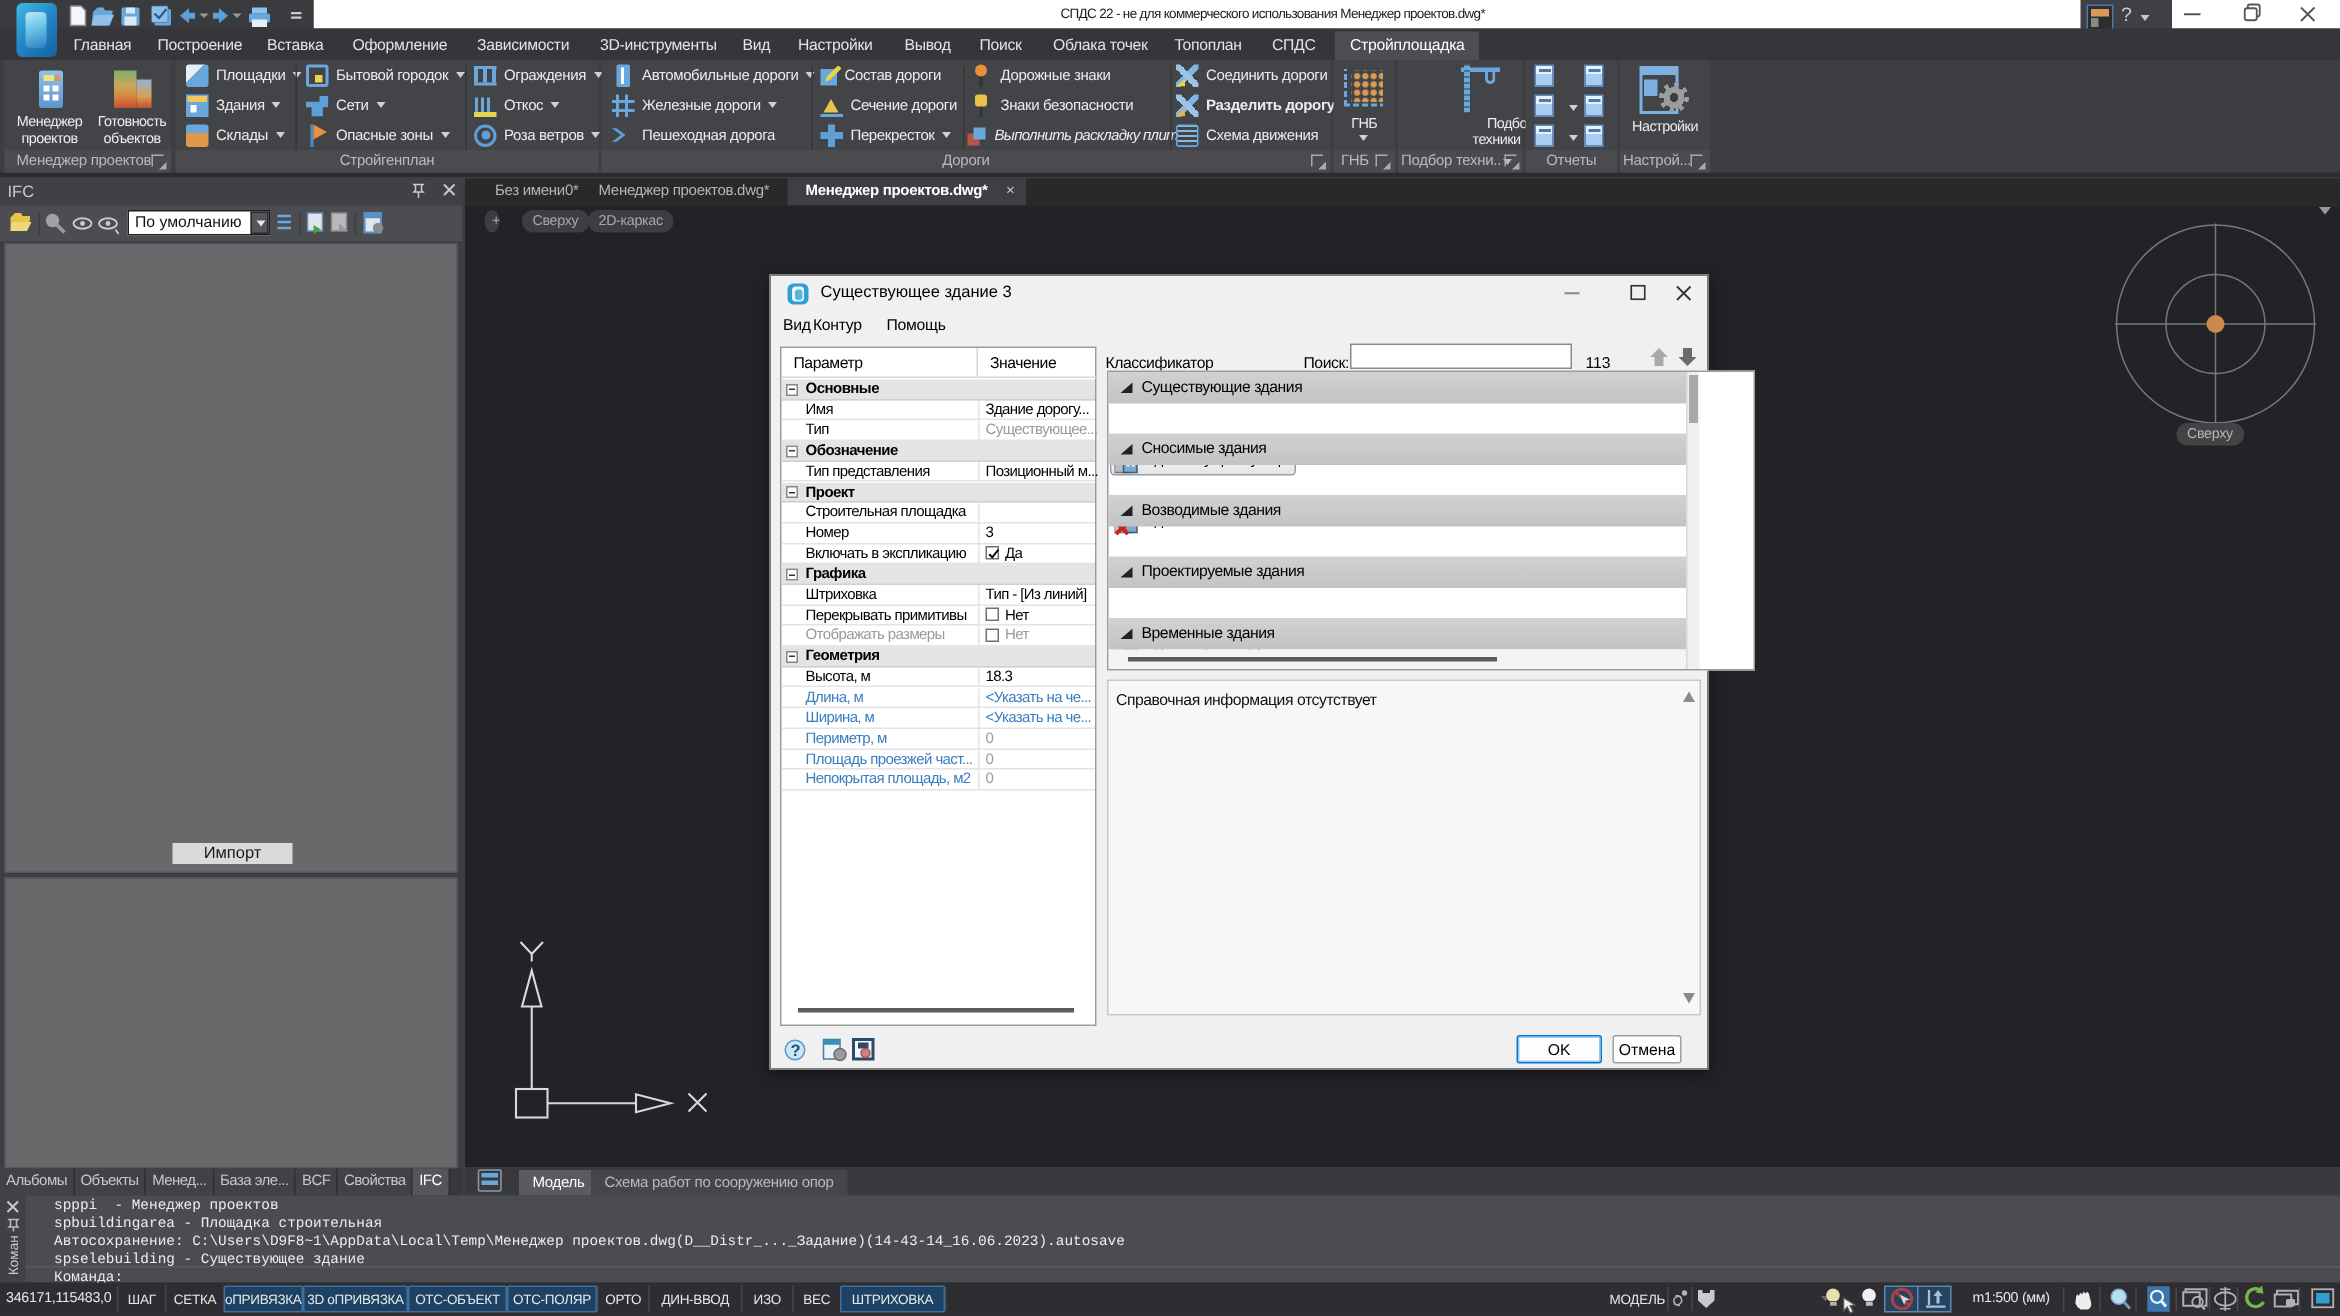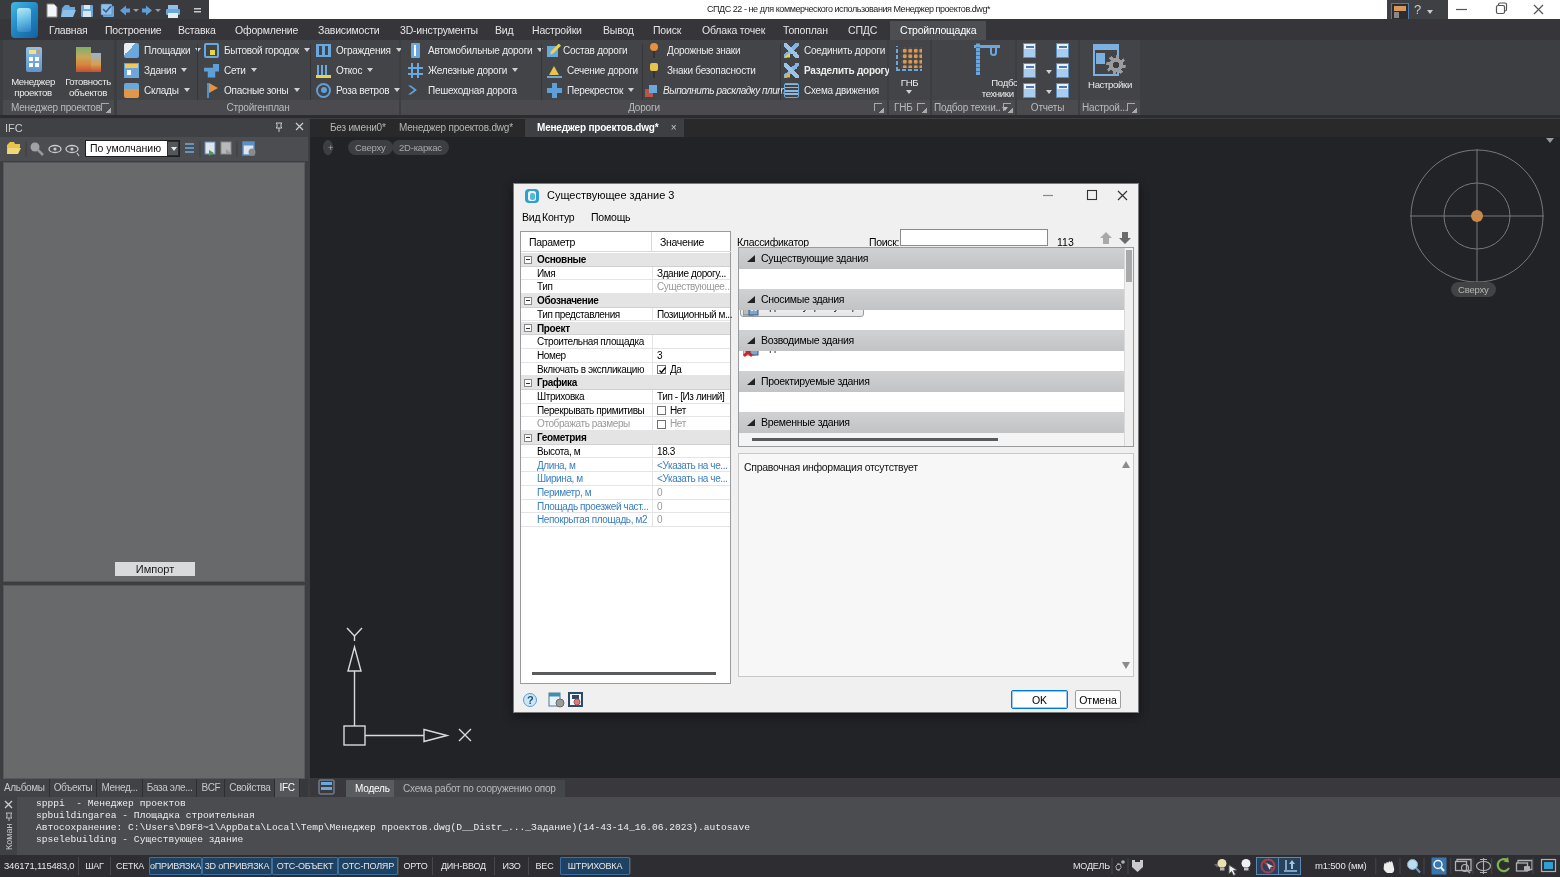--- a/index.html
+++ b/index.html
@@ -78,21 +78,21 @@
 .pg-sec .mb { position:absolute; left:3px; top:2.5px; width:8px; height:8px; border:1px solid #888; background:#fff; }
 .pg-sec .mb:before { content:""; position:absolute; left:1px; top:2.8px; width:4px; height:1px; background:#333; }
 .pg-sec span { margin-left:16px; }
 .pg-row { position:absolute; left:0; width:209px; height:13.7px; border-bottom:1px solid #e4e4e6; font-size:10px; letter-spacing:-0.4px; line-height:13.5px; white-space:nowrap; }
 .pg-row .n { position:absolute; left:16px; }
 .pg-row .v { position:absolute; left:136px; }
 .pg-row .vline { position:absolute; left:131px; top:0; width:1px; height:13.7px; background:#e4e4e6; }
 .gray { color:#9a9a9a; }
 .blue { color:#3a7ebf; }
 .cb { display:inline-block; position:relative; width:9px; height:9px; border:1px solid #707070; background:#fff; vertical-align:-1.5px; margin-right:4px; }
-#clist { position:absolute; left:224px; top:63px; width:396px; height:200px; background:#fff; border:1px solid #9a9b9c; overflow:hidden; }
+#clist { position:absolute; left:224px; top:63px; width:432px; height:200px; background:#fff; border:1px solid #9a9b9c; overflow:hidden; }
 .cl-h { position:absolute; left:0; width:385px; height:20.5px; background:linear-gradient(180deg,#d0d1d2,#c2c3c4); font-size:10.5px; letter-spacing:-0.3px; line-height:20.5px; color:#000; }
 .cl-h .tri { position:absolute; left:8px; top:7px; width:0; height:0; border-left:8px solid transparent; border-bottom:7px solid #222; }
 .cl-h span { margin-left:22px; }
 .cl-i { position:absolute; left:0; width:385px; height:20.5px; font-size:10px; letter-spacing:-0.4px; line-height:20.5px; color:#000;margin-top:28px; }
 .cl-i .txt { position:relative; margin-left:25px; }
 .cl-i svg { position:absolute; left:4px; top:2px; }
 #cinfo { position:absolute; left:224px; top:269px; width:396px; height:224px; background:#f7f7f7; border:1px solid #c8c8c8; font-size:10.5px; letter-spacing:-0.3px; color:#111; }
 .dbtn { position:absolute; top:506px; width:57px; height:19px; background:#fdfdfd; border:1px solid #a0a0a0; border-radius:2px; text-align:center; line-height:18px; font-size:10.5px; }
 
 
@@ -623,20 +623,21 @@
     <svg width="17" height="58">
       <path d="M5 4 l7 7 M12 4 l-7 7" stroke="#c9cacb" stroke-width="1.4"></path>
       <path d="M6 16 h6 l-1 1 v3 l1 1 h-6 l1 -1 v-3 z M9 21 v3" stroke="#b9babb" stroke-width="1" fill="none"></path>
       <text x="-53" y="12" transform="rotate(-90)" font-size="9" fill="#c9cacb" font-family="Liberation Sans">Коман</text>
     </svg>
   </div>
   <div class="cmdline" style="top:0.5px;">spppi  - Менеджер проектов</div>
   <div class="cmdline" style="top:12.5px;">spbuildingarea - Площадка строительная</div>
   <div class="cmdline" style="top:24.5px;">Автосохранение: C:\Users\D9F8~1\AppData\Local\Temp\Менеджер проектов.dwg(D__Distr_..._Задание)(14-43-14_16.06.2023).autosave</div>
   <div class="cmdline" style="top:36.5px;">spselebuilding - Существующее здание</div>
+  <div class="cmdline" style="top:47px; border-top:1px solid #5c5d60; left:17px; width:1543px; padding-left:19px; padding-top:1px;">Команда:</div>
 </div>
 
 <div class="abs" id="statusbar">
   <div style="position:absolute; left:4px; top:0; line-height:22px; font-size:9.5px;">346171,115483,0</div>
   <div class="sbtn" style="left:78px; width:32px;">ШАГ</div>
   <div class="sbtn" style="left:110px; width:39px;">СЕТКА</div>
   <div class="sbtn on" style="left:149px; width:53px;">оПРИВЯЗКА</div>
   <div class="sbtn on" style="left:202px; width:70px;">3D оПРИВЯЗКА</div>
   <div class="sbtn on" style="left:272px; width:66px;">ОТС-ОБЪЕКТ</div>
   <div class="sbtn on" style="left:338px; width:60px;">ОТС-ПОЛЯР</div>

